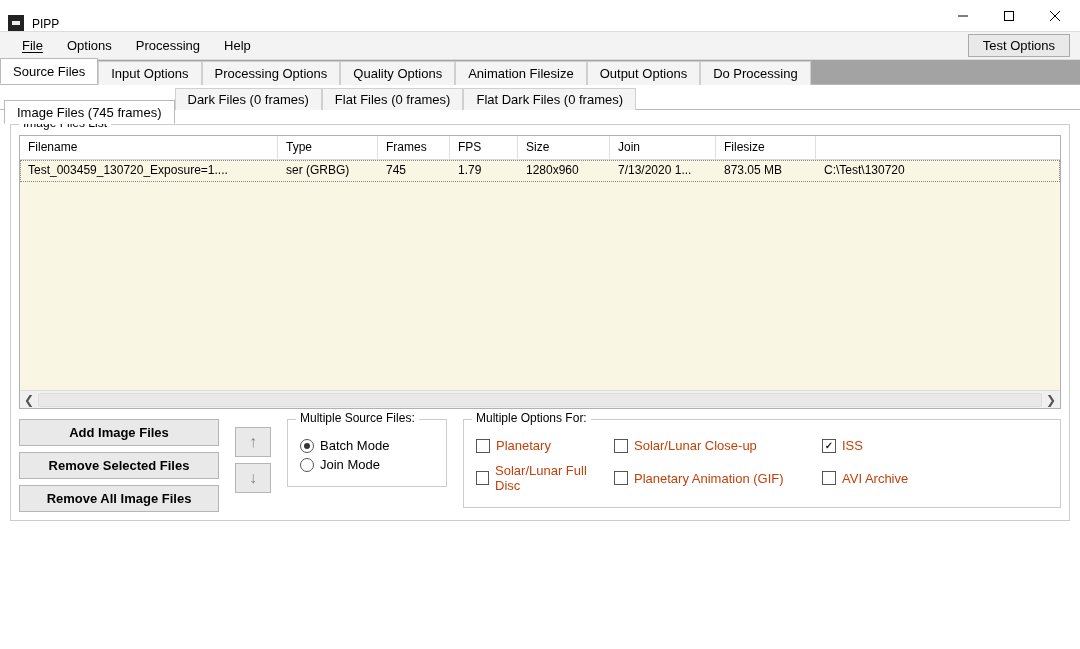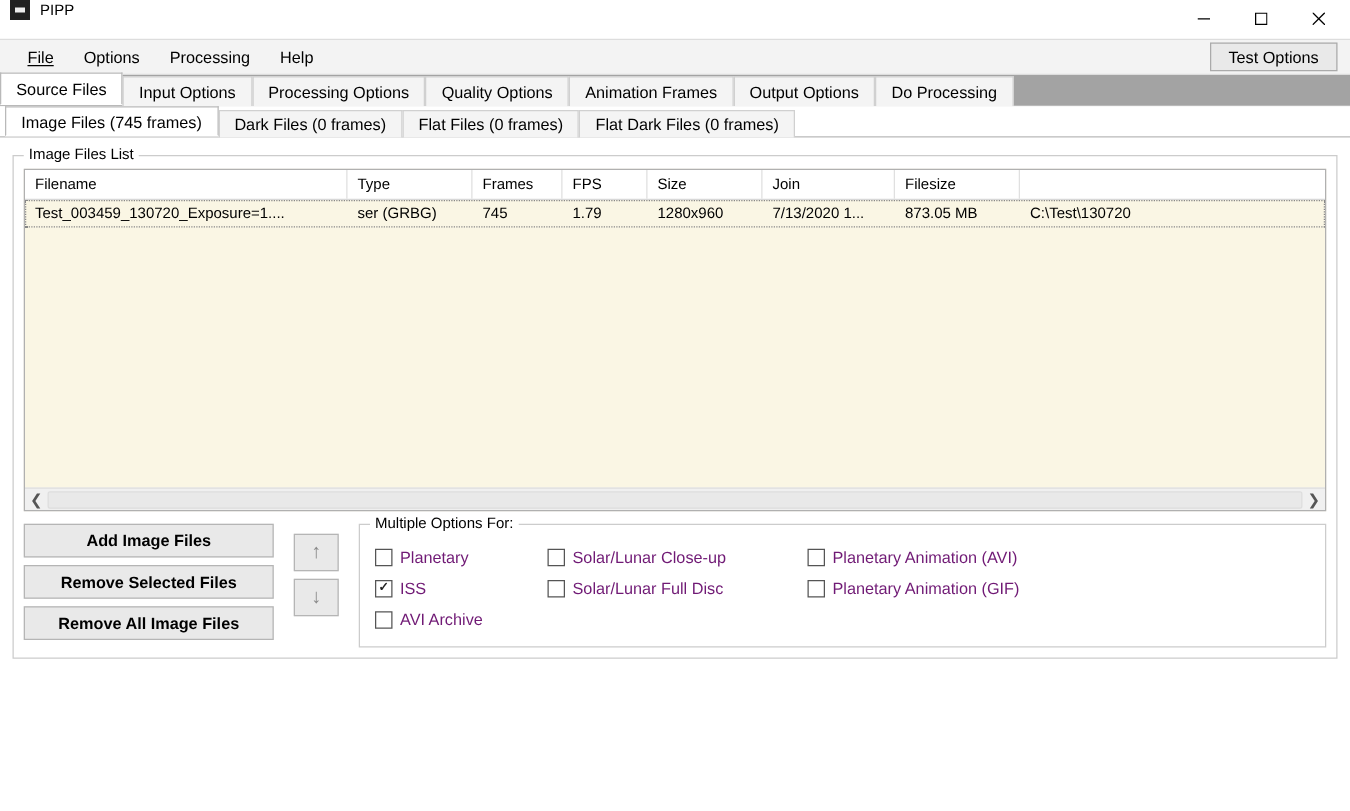--- a/index.html
+++ b/index.html
@@ -9,21 +9,21 @@
     font-size: 12px;
     background: #fff;
     color: #000;
     width: 1080px;
     height: 649px;
     overflow: hidden;
   }
   .titlebar {
     height: 32px;
     display: flex;
-    align-items: flex-start;
+    align-items: flex-end;
     padding: 0 2px 0 8px;
     border-bottom: 1px solid #ddd;
     background: #fff;
   }
   .titlebar .app-icon {
     width: 16px; height: 16px;
     margin-right: 8px;
     background: #222;
     display: flex; align-items: center; justify-content: center;
   }
@@ -98,21 +98,21 @@
     border: 1px solid #d0d0d0;
     border-bottom: none;
     background: #f4f4f4;
     position: relative;
     top: 1px;
   }
   .sub-tab.active {
     background: #fff;
     border-color: #b9b9b9;
     border-bottom: 1px solid #fff;
-    top: 0;
+    top: 15px;
     padding-top:4px;
     z-index: 2;
   }
   .content-area {
     padding: 6px 10px 10px 10px;
   }
   .groupbox {
     border: 1px solid #ccc;
     position: relative;
     margin-top: 8px;
@@ -249,21 +249,21 @@
     content:""; width:6px; height:6px; border-radius:50%; background:#333;
   }
   .chk {
     width:14px; height:14px;
     border:1px solid #555;
     display:flex; align-items:center; justify-content:center;
     font-size: 11px;
     line-height: 1;
   }
   .chk.checked::after { content:"✓"; color:#222; font-weight:bold; font-size:10px;}
-  .opt-label { color: #701a75; }
+  .opt-label { color: #c2410c; }
   .optimise-grid {
     display: grid;
     grid-template-columns: 130px 200px 220px;
     row-gap: 2px;
     column-gap: 8px;
   }
 </style>
 </head>
 <body>
 
@@ -301,21 +301,21 @@
   <span class="menu-item">Help</span>
   <span class="spacer"></span>
   <span class="test-options-btn">Test Options</span>
 </div>
 
 <div class="top-tabs">
   <span class="top-tab active">Source Files</span>
   <span class="top-tab">Input Options</span>
   <span class="top-tab">Processing Options</span>
   <span class="top-tab">Quality Options</span>
-  <span class="top-tab">Animation Frames</span>
+  <span class="top-tab">Animation Filesize</span>
   <span class="top-tab">Output Options</span>
   <span class="top-tab">Do Processing</span>
 </div>
 
 <div class="sub-tabs">
   <span class="sub-tab active">Image Files (745 frames)</span>
   <span class="sub-tab">Dark Files (0 frames)</span>
   <span class="sub-tab">Flat Files (0 frames)</span>
   <span class="sub-tab">Flat Dark Files (0 frames)</span>
 </div>
@@ -363,36 +363,43 @@
 
       <div class="arrow-col">
         <div class="arrow-btn">
           <span>↑</span>
         </div>
         <div class="arrow-btn">
           <span>↓</span>
         </div>
       </div>
 
+      <div class="group-small" style="min-width:160px;">
+        <span class="gtitle">Multiple Source Files:</span>
+        <div class="radio-row">
+          <span class="radio checked"></span>
+          <span>Batch Mode</span>
+        </div>
+        <div class="radio-row">
+          <span class="radio"></span>
+          <span>Join Mode</span>
+        </div>
+      </div>
 
       <div class="group-small" style="flex:1;">
         <span class="gtitle">Multiple Options For:</span>
         <div class="optimise-grid">
           <div class="check-row">
             <span class="chk"></span>
             <span class="opt-label">Planetary</span>
           </div>
           <div class="check-row">
             <span class="chk"></span>
             <span class="opt-label">Solar/Lunar Close-up</span>
           </div>
-          <div class="check-row">
-            <span class="chk"></span>
-            <span class="opt-label">Planetary Animation (AVI)</span>
-          </div>
 
           <div class="check-row">
             <span class="chk checked"></span>
             <span class="opt-label">ISS</span>
           </div>
           <div class="check-row">
             <span class="chk"></span>
             <span class="opt-label">Solar/Lunar Full Disc</span>
           </div>
           <div class="check-row">

